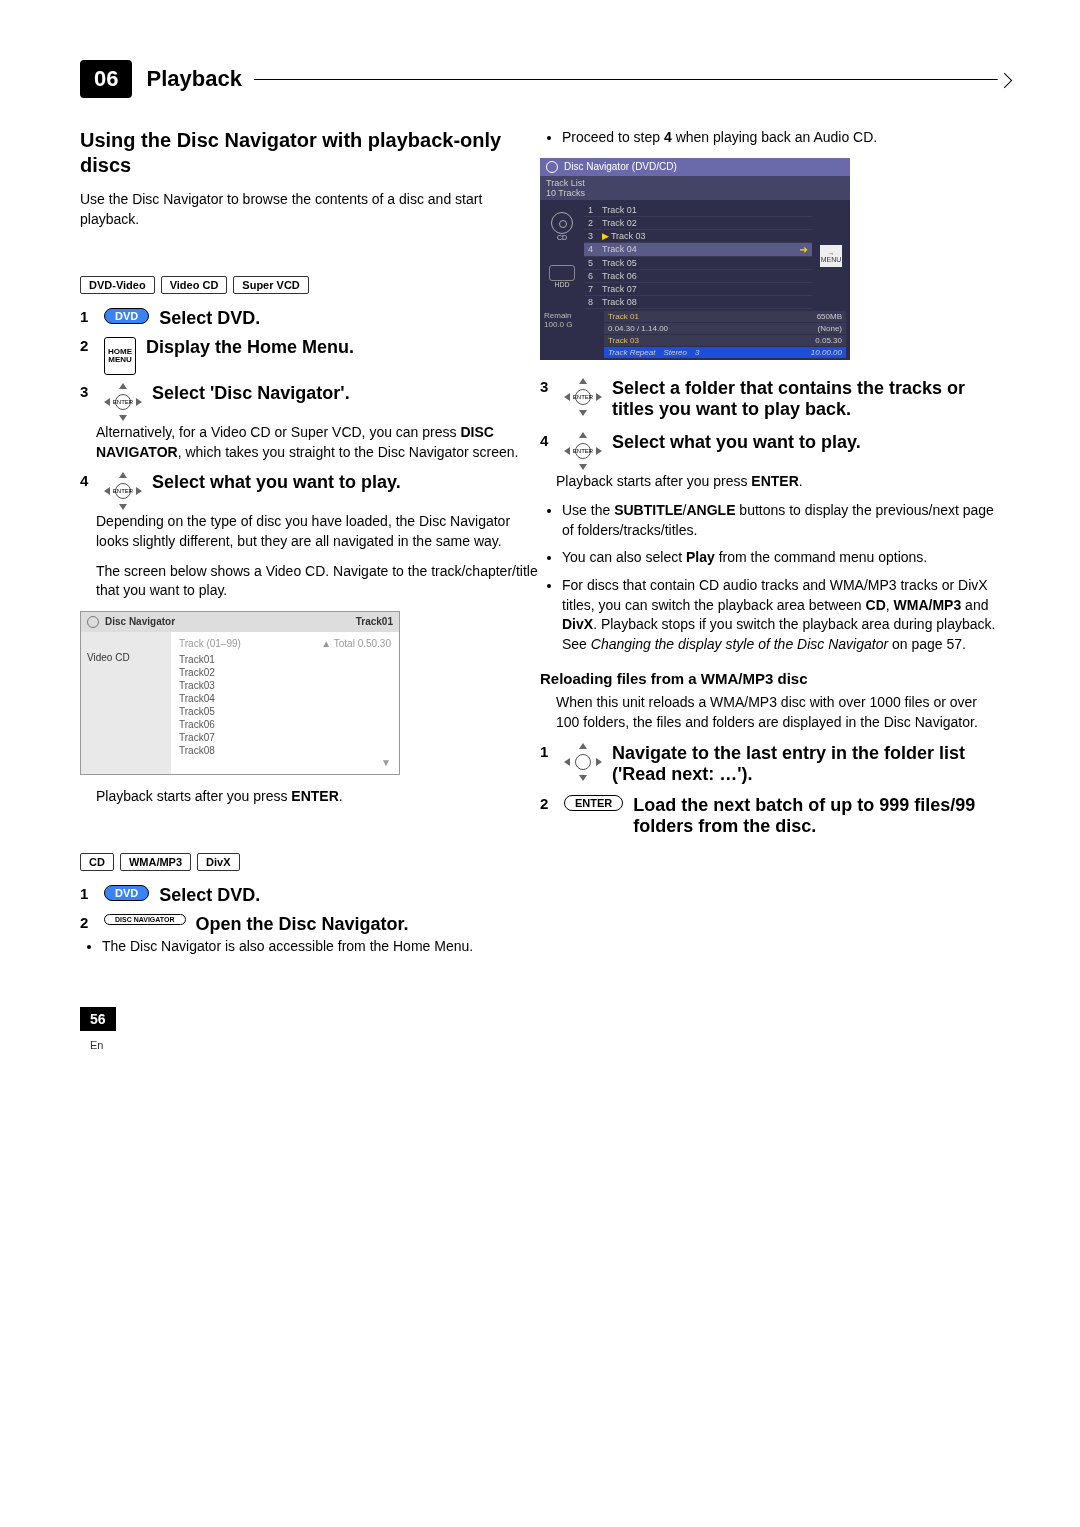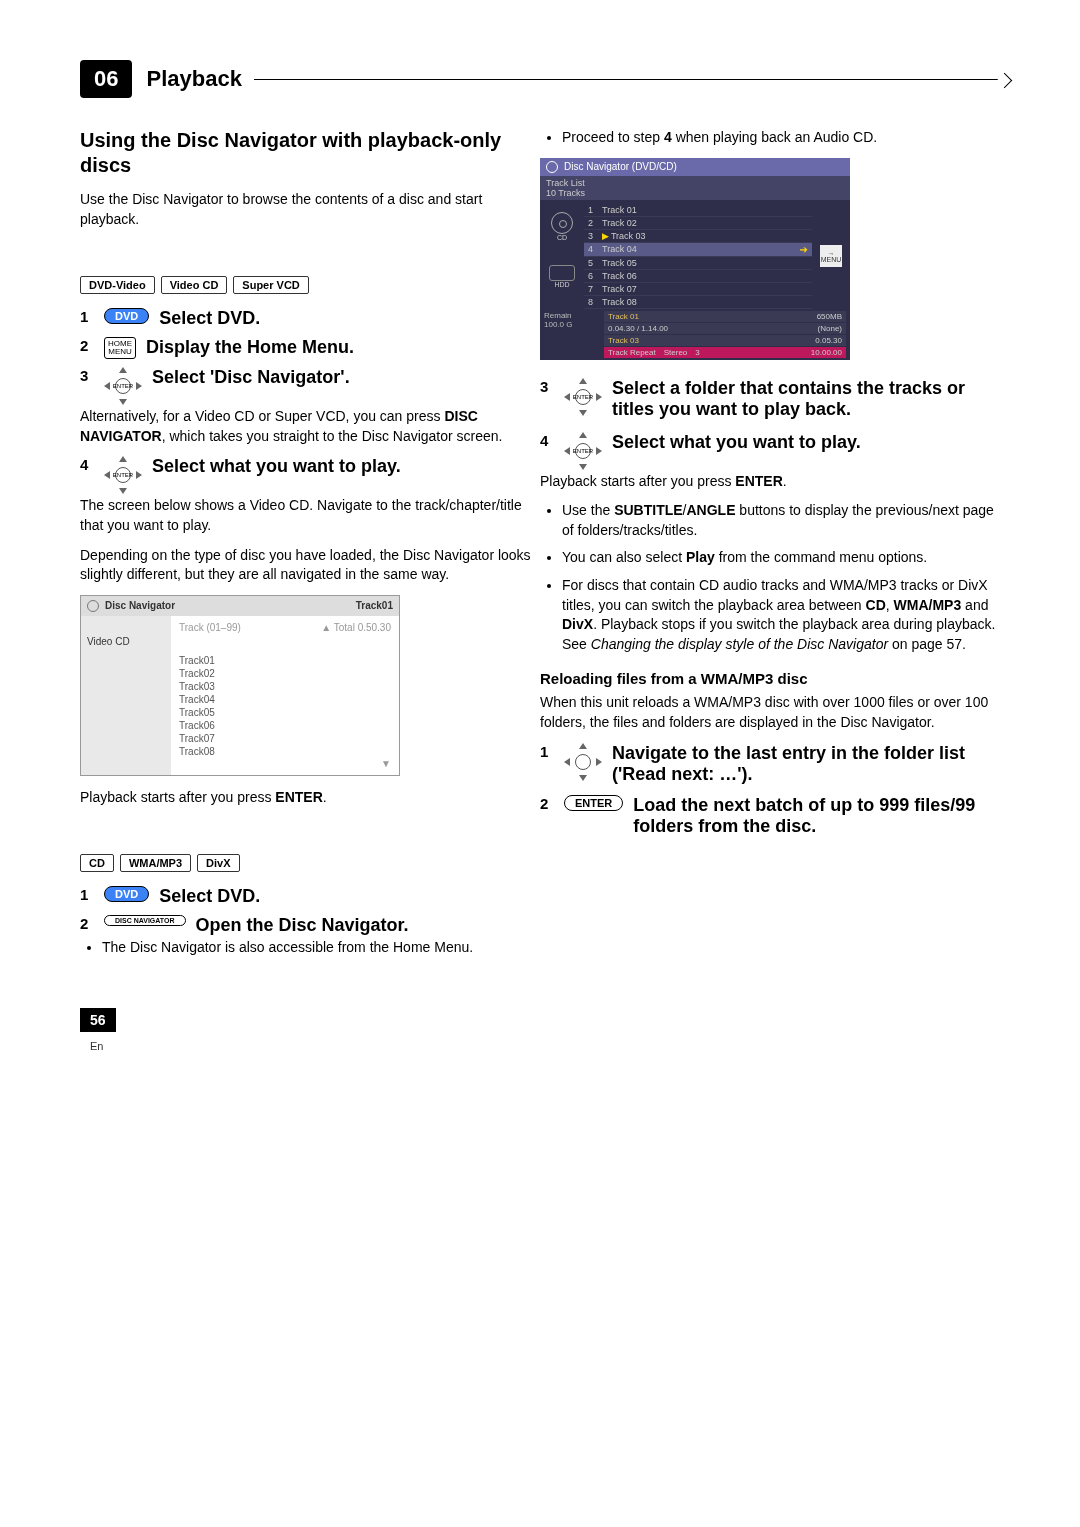--- a/index.html
+++ b/index.html
@@ -15,43 +15,43 @@
   h2 { font-size: 20px; font-weight: bold; margin-bottom: 12px; line-height: 1.25; }
   h3 { font-size: 15px; font-weight: bold; margin: 16px 0 6px; }
   p { margin-bottom: 10px; line-height: 1.4; }
   .badge-row { display: flex; gap: 6px; margin: 8px 0 14px; }
   .badge { font-size: 11px; font-weight: bold; border: 1px solid #333; border-radius: 2px; padding: 2px 8px; margin-top: 37px; }
   .step { display: flex; align-items: flex-start; margin: 8px 0 2px; }
   .step-num { font-weight: bold; font-size: 15px; margin-right: 12px; min-width: 12px; }
   .step-icon { display: inline-flex; align-items: center; justify-content: center; margin-right: 10px; }
   .pill { border: 1px solid #000; border-radius: 12px; padding: 1px 10px; font-size: 11px; font-weight: bold; background: #fff; }
   .pill.dark { background: #3b82f6; color: #fff; }
-  .sq-btn { border: 1px solid #000; border-radius: 3px; font-size: 8px; font-weight: normal; padding: 2px 3px; line-height: 1; text-align: center; }
+  .sq-btn { border: 1px solid #000; border-radius: 3px; font-size: 8px; font-weight: bold; padding: 10px 3px; line-height: 1; text-align: center; }
   .dpad { position: relative; width: 38px; height: 38px; }
   .dpad .c { position: absolute; top: 11px; left: 11px; width: 16px; height: 16px; border: 1px solid #555; border-radius: 50%; font-size: 6px; display: flex; align-items: center; justify-content: center; }
   .dpad .u,.dpad .d,.dpad .l,.dpad .r { position: absolute; width: 0; height: 0; }
   .dpad .u { top: 0; left: 15px; border-left: 4px solid transparent; border-right: 4px solid transparent; border-bottom: 6px solid #666; }
   .dpad .d { bottom: 0; left: 15px; border-left: 4px solid transparent; border-right: 4px solid transparent; border-top: 6px solid #666; }
   .dpad .l { left: 0; top: 15px; border-top: 4px solid transparent; border-bottom: 4px solid transparent; border-right: 6px solid #666; }
   .dpad .r { right: 0; top: 15px; border-top: 4px solid transparent; border-bottom: 4px solid transparent; border-left: 6px solid #666; }
   .step-text { font-weight: bold; font-size: 18px; }
-  .follow { margin-left: 0; margin-bottom: 10px; line-height: 1.4; }
+  .follow { margin-left: 16px; margin-bottom: 10px; line-height: 1.4; }
   ul.bullets { list-style: disc; padding-left: 22px; margin-bottom: 10px; }
   ul.bullets li { margin-bottom: 8px; line-height: 1.4; }
   em { font-style: italic; }
   b { font-weight: bold; }
   
   .vcd-shot { border: 1px solid #999; width: 320px; margin: 10px 0 12px; font-size: 10px; color: #555; }
   .vcd-head { background: #ddd; padding: 4px 6px; display: flex; align-items: center; gap: 6px; font-weight: bold; color: #333; position: relative; }
   .vcd-head .title { flex: 1; }
   .vcd-head .trk { color: #333; }
   .vcd-body { display: flex; }
   .vcd-left { width: 90px; background: #e9e9e9; padding: 20px 6px; color: #333; font-size: 10px; }
   .vcd-right { flex: 1; padding: 6px 8px; }
-  .vcd-meta { display: flex; justify-content: space-between; color: #999; margin-bottom: 21px; align-items: flex-end; }
+  .vcd-meta { display: flex; justify-content: space-between; color: #999; margin-bottom: 4px; align-items: flex-end; }
   .vcd-tracks div { padding: 1px 0; }
   .nav-icon { width: 12px; height: 12px; border: 1px solid #777; border-radius: 50%; display:inline-block; }
   
   .dvd-shot { width: 310px; margin: 0 0 18px; font-size: 9px; color: #ccc; background: #2e2e4a; }
   .dvd-titlebar { background: #6a6aaa; color: #fff; padding: 3px 6px; font-size: 10px; display:flex; align-items:center; gap:6px; }
   .dvd-sub { background: #444466; padding: 2px 6px; display:flex; justify-content: space-between; flex-direction: column; }
   .dvd-body { display: flex; padding: 4px 4px 0 4px; gap: 4px; }
   .dvd-left { width: 36px; display: flex; flex-direction: column; align-items: center; gap: 24px; padding-top: 8px; }
   .cd-ic { width: 22px; height: 22px; border: 1px solid #aaa; border-radius: 50%; position: relative; }
   .cd-ic::after { content:""; position:absolute; top:7px; left:7px; width:6px; height:6px; border:1px solid #aaa; border-radius:50%; }
@@ -61,21 +61,21 @@
   .trk-row .n { width: 14px; }
   .trk-row.sel { background: #5a5a88; }
   .trk-row .pl { color: #ffd700; margin-right: 2px; }
   .dvd-right { width: 30px; display:flex; align-items:center; justify-content:center; }
   .menu-ic { width: 22px; height: 22px; background: #eee; display:flex; align-items:center; justify-content:center; font-size:7px; color:#333; flex-direction:column; }
   .arrow-r { color: #ffd700; font-size: 10px; margin-left: 2px; }
   .dvd-foot { display:flex; padding: 2px 4px; gap: 4px; font-size: 8px; }
   .dvd-foot .lcol { width: 56px; text-align:left; color:#bbb; line-height:1.2; }
   .dvd-foot .mcol { flex:1; }
   .dvd-foot .mrow { display:flex; justify-content:space-between; background:#3a3a55; padding:1px 4px; margin-bottom:1px; }
-  .dvd-foot .mrow2 { display:flex; gap:8px; background:#be185d; padding:1px 4px; }
+  .dvd-foot .mrow2 { display:flex; gap:8px; background:#1d4ed8; padding:1px 4px;font-style:italic; }
   .gold { color: #e0c060; }
   .page-num { margin-top: 40px; }
   .page-num .box { background:#000; color:#fff; font-weight:bold; padding:4px 10px; display:inline-block; }
   .page-num .en { font-size: 11px; color:#333; margin-left: 10px; display:block; margin-top:8px; }
 </style>
 </head>
 <body>
 
 <div class="page-header">
   <div class="chapter-tab">06</div>
@@ -135,22 +135,22 @@
         <span class="dpad">
           <span class="u"></span>
             <span class="d"></span>
             <span class="l"></span>
             <span class="r"></span>
           <span class="c">ENTER</span>
         </span>
       </span>
       <span class="step-text">Select what you want to play.</span>
     </div>
+    <p class="follow">Depending on the type of disc you have loaded, the Disc Navigator looks slightly different, but they are all navigated in the same way.</p>
     <p class="follow">The screen below shows a Video CD. Navigate to the track/chapter/title that you want to play.</p>
-    <p class="follow">Depending on the type of disc you have loaded, the Disc Navigator looks slightly different, but they are all navigated in the same way.</p>
 
     <div class="vcd-shot">
       <div class="vcd-head">
         <span class="nav-icon"></span>
         <span class="title">Disc Navigator</span>
         <span class="trk">Track01</span>
       </div>
       <div class="vcd-body">
         <div class="vcd-left">Video CD</div>
         <div class="vcd-right">

